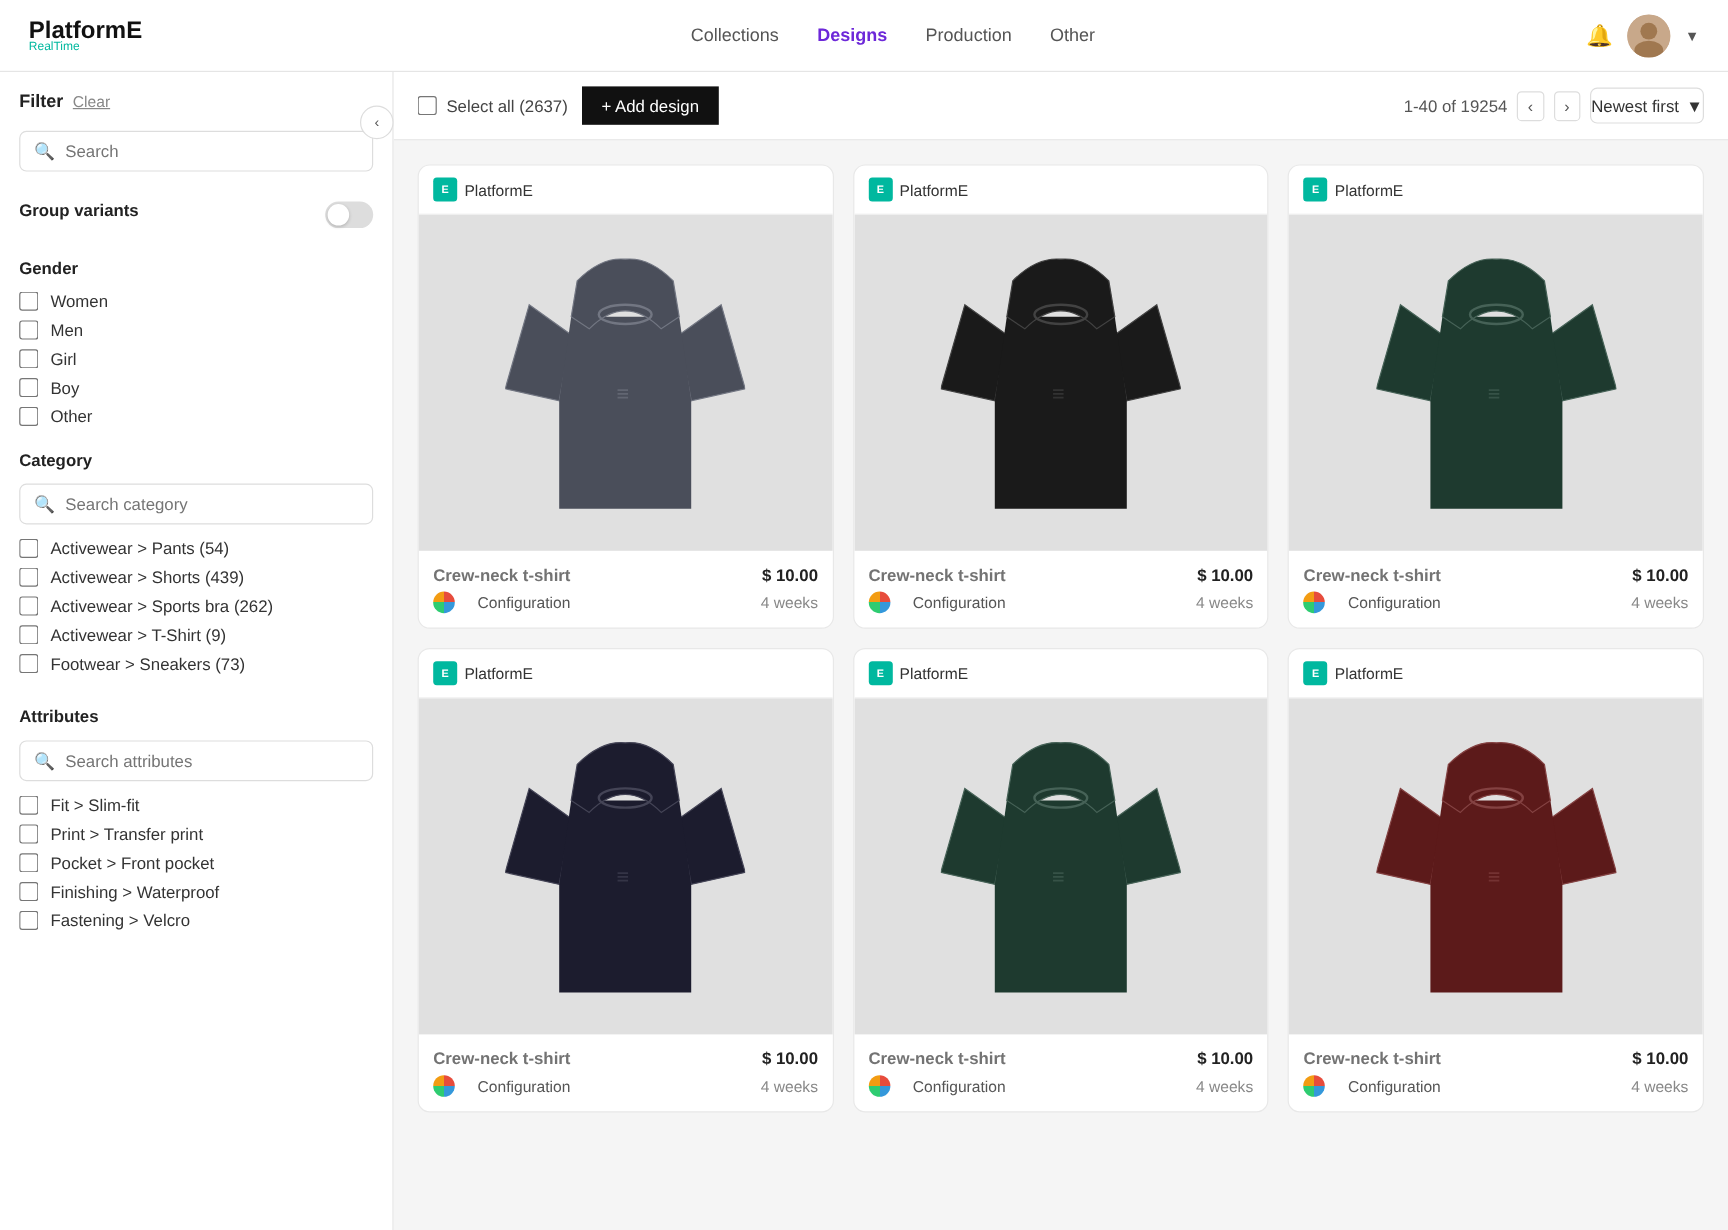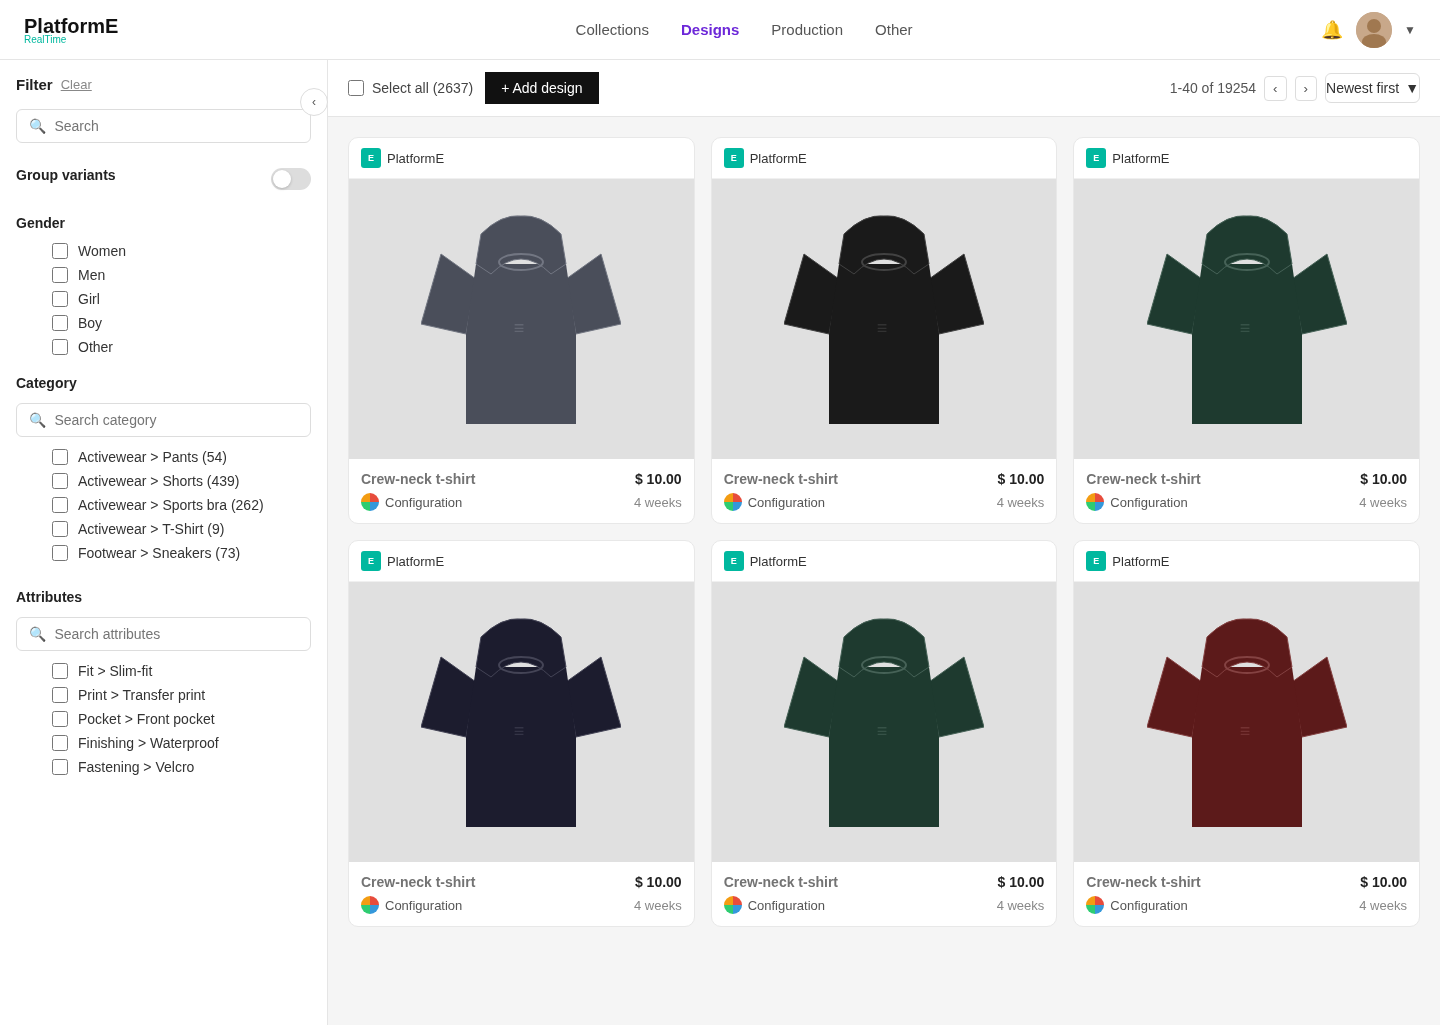--- a/index.html
+++ b/index.html
@@ -56,21 +56,21 @@
     .toggle {
       width: 40px; height: 22px; background: #ddd; border-radius: 11px; position: relative; cursor: pointer;
     }
     .toggle::after {
       content: ''; position: absolute; width: 18px; height: 18px; border-radius: 50%;
       background: #fff; top: 2px; left: 2px; transition: left 0.2s;
       box-shadow: 0 1px 3px rgba(0,0,0,0.2);
     }
 
     .section { margin-bottom: 20px; }
-    .checkbox-item { display: flex; align-items: center; gap: 10px; margin-bottom: 8px; cursor: pointer; margin-left: 36px; }
+    .checkbox-item { display: flex; align-items: center; gap: 10px; margin-bottom: 8px; cursor: pointer; }
     .checkbox-item input[type="checkbox"] { width: 16px; height: 16px; cursor: pointer; accent-color: #00b89f; }
     .checkbox-label { font-size: 14px; color: #333; }
 
     .category-search {
       display: flex; align-items: center; gap: 8px;
       border: 1px solid #ddd; border-radius: 6px;
       padding: 8px 12px; margin-bottom: 12px; background: #fff;
     }
     .category-search input { border: none; outline: none; width: 100%; font-size: 14px; color: #555; background: transparent; }
 
@@ -131,21 +131,21 @@
       width: 100%; height: 280px; background: #e8e8e8;
       display: flex; align-items: center; justify-content: center;
       overflow: hidden;
     }
 
     .card-footer { padding: 12px; }
     .card-name-price { display: flex; justify-content: space-between; align-items: center; margin-bottom: 6px; }
     .card-name { font-size: 14px; font-weight: 600; color: #737373; }
     .card-price { font-size: 14px; font-weight: 600; color: #222; }
     .card-meta { display: flex; justify-content: space-between; align-items: center; }
-    .config-label { display: flex; align-items: center; gap: 6px; font-size: 13px; color: #555; }
+    .config-label { display: flex; align-items: center; gap: 19px; font-size: 13px; color: #555; }
     .config-icon { width: 18px; height: 18px; border-radius: 50%; background: conic-gradient(#e74c3c 0deg 90deg, #3498db 90deg 180deg, #2ecc71 180deg 270deg, #f39c12 270deg 360deg); }
     .card-weeks { font-size: 13px; color: #888; }
 
     
     .scroll-track { position: relative; overflow: hidden; }
 
     
     .collapse-btn {
       position: absolute; left: 300px; top: 88px;
       width: 28px; height: 28px; background: #fff; border: 1px solid #ddd;

